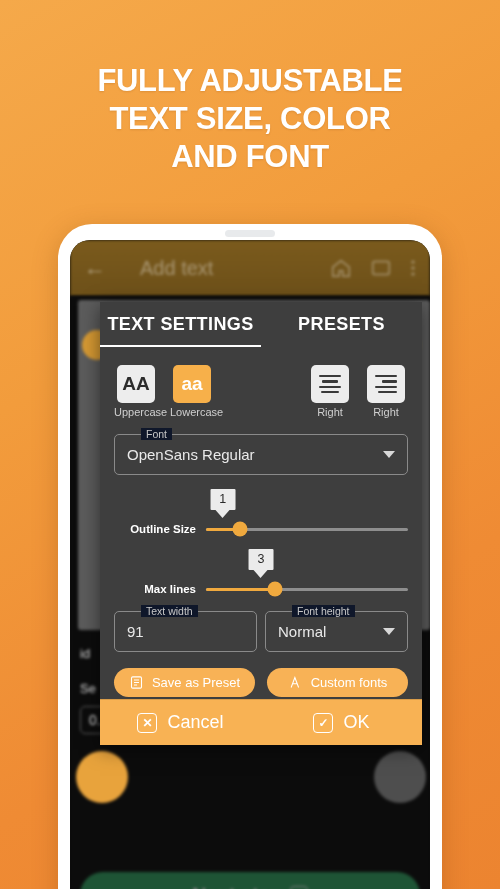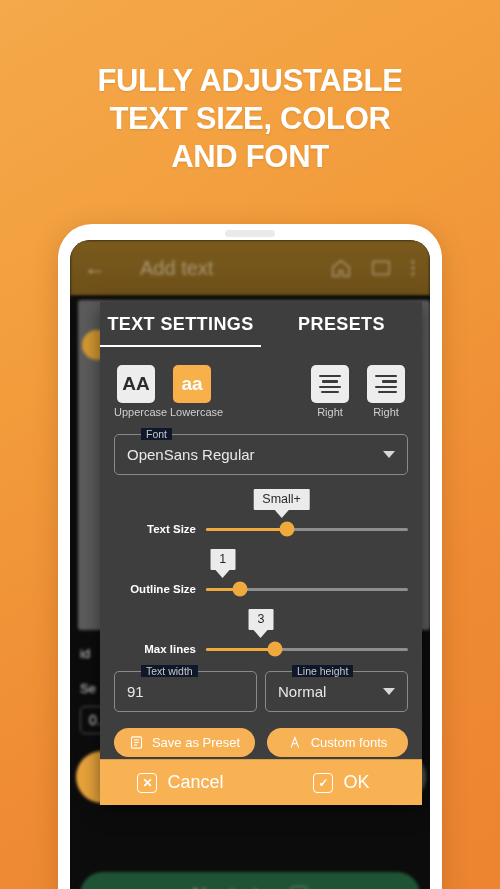--- a/index.html
+++ b/index.html
@@ -485,30 +485,20 @@
             </div>
           </div>
         </div>
 
         <div class="outlined">
           <span class="legend">Font</span>
           <span>OpenSans Regular</span>
           <span class="caret"></span>
         </div>
 
-        <div class="slider-block">
-          <div class="bubble" style="left:57%;">Small+</div>
-          <div class="slider-row">
-            <div class="sl-label">Text Size</div>
-            <div class="track">
-              <div class="fill" style="width:40%;"></div>
-              <div class="thumb" style="left:40%;"></div>
-            </div>
-          </div>
-        </div>
 
         <div class="slider-block">
           <div class="bubble" style="left:37%;">1</div>
           <div class="slider-row">
             <div class="sl-label">Outline Size</div>
             <div class="track">
               <div class="fill" style="width:17%;"></div>
               <div class="thumb" style="left:17%;"></div>
             </div>
           </div>
@@ -524,21 +514,21 @@
             </div>
           </div>
         </div>
 
         <div class="fields-row">
           <div class="outlined">
             <span class="legend">Text width</span>
             <span>91</span>
           </div>
           <div class="outlined">
-            <span class="legend">Line height</span>
+            <span class="legend">Font height</span>
             <span>Normal</span>
             <span class="caret"></span>
           </div>
         </div>
 
         <div class="preset-row">
           <div class="pill">
             <span class="pill-ico">
               <svg width="15" height="15" viewBox="0 0 24 24" fill="none" stroke="#fff" stroke-width="1.7">
                 <rect x="4" y="3" width="16" height="18" rx="2"></rect>

